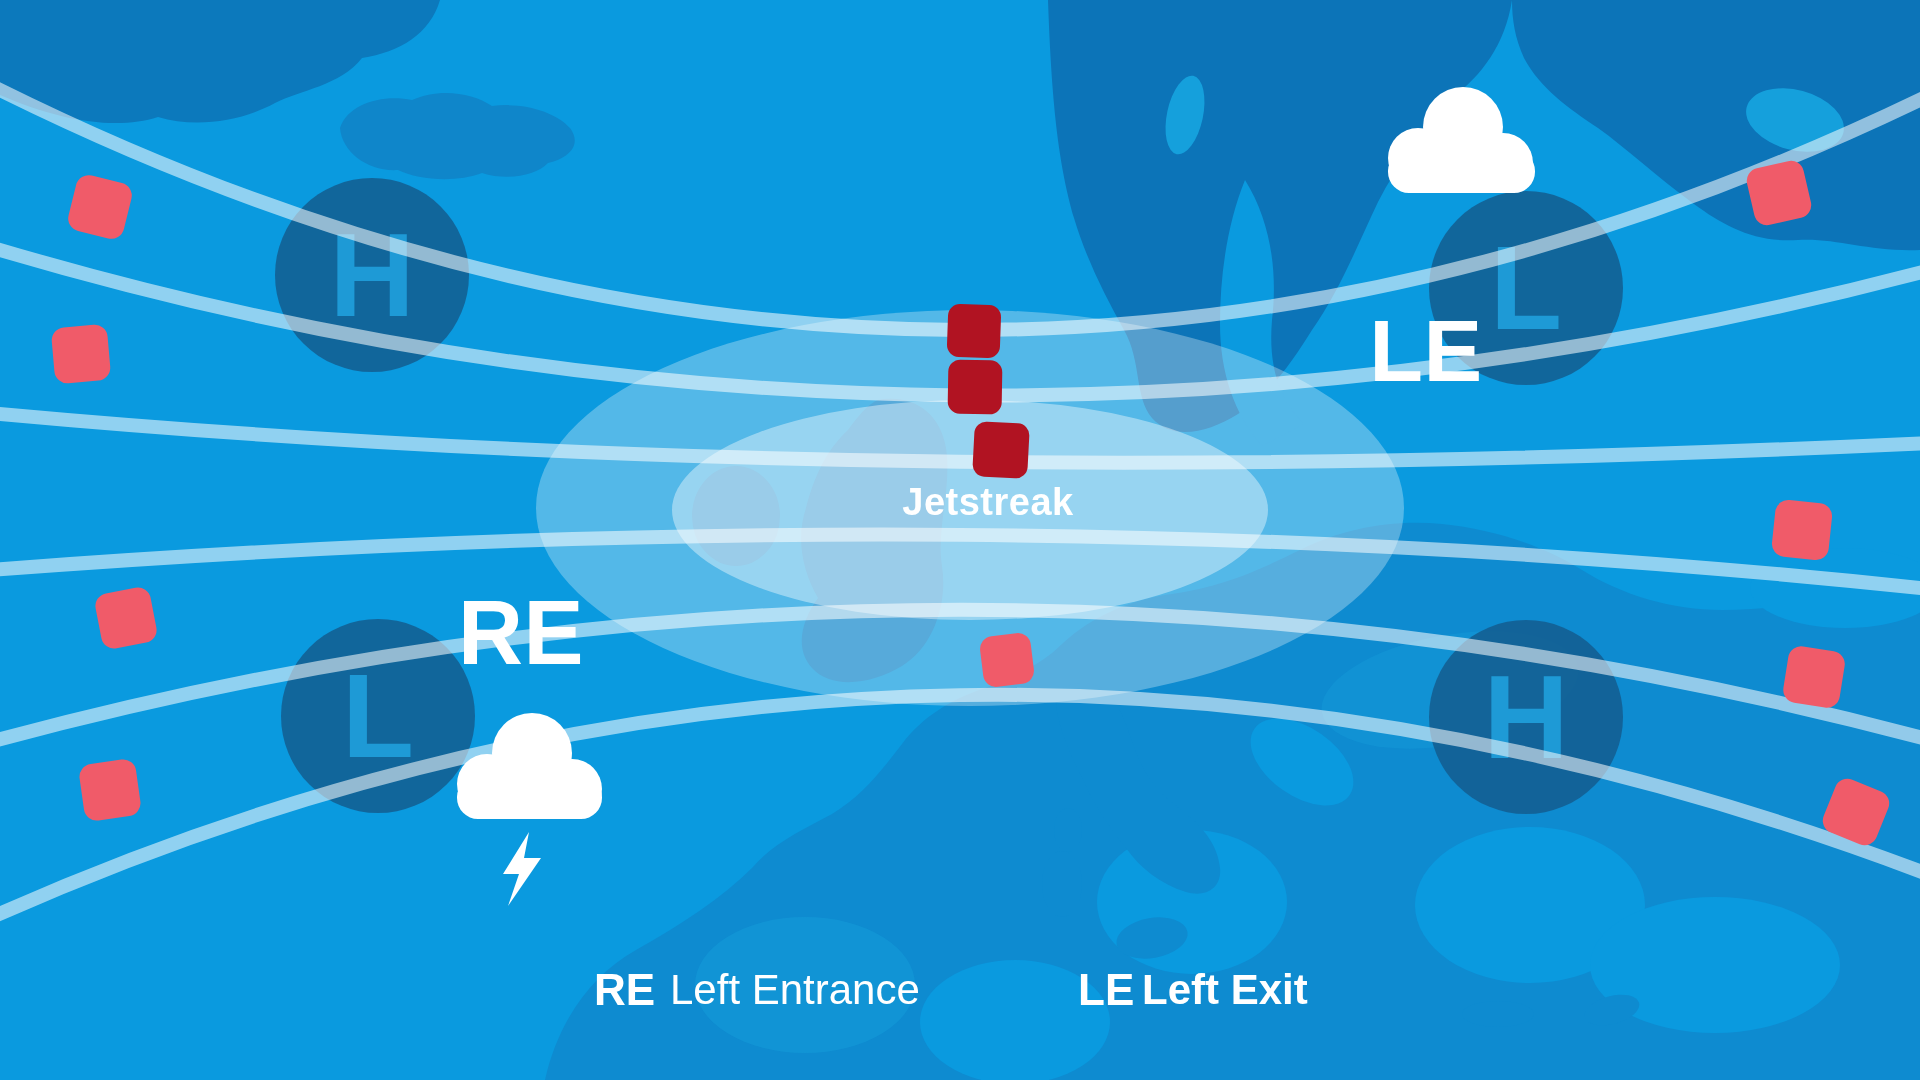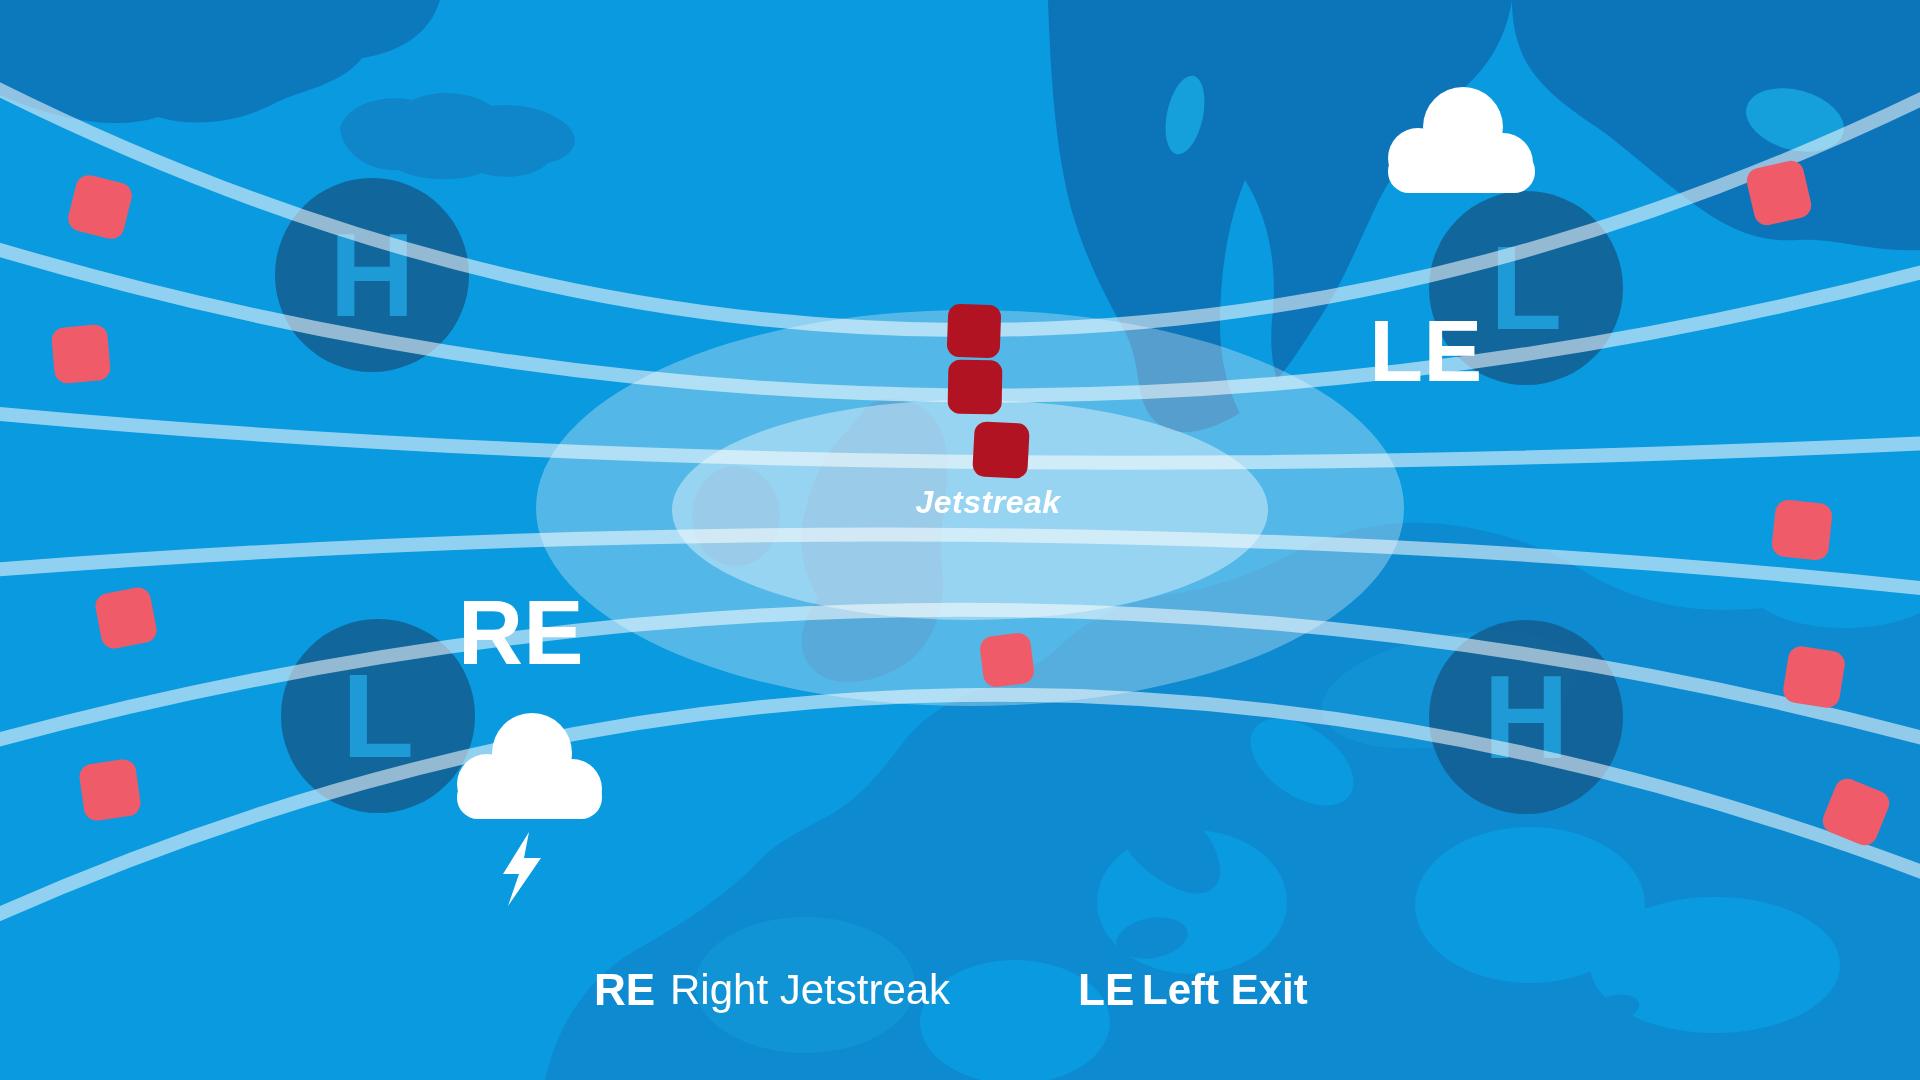--- a/index.html
+++ b/index.html
@@ -10,21 +10,21 @@
   .streamline{fill:none;stroke:#FFFFFF;stroke-opacity:.55;stroke-width:14;stroke-linecap:round;}
   .pressure{position:absolute;width:194px;height:194px;border-radius:50%;
             background:rgba(20,90,140,.82);display:flex;align-items:center;justify-content:center;
             transform:translate(-50%,-50%);}
   .pressure span{font-weight:bold;font-size:118px;color:#1E9AD6;line-height:1;}
   .parcel{position:absolute;transform:translate(-50%,-50%);}
   .parcel.dark{background:#B11322;border-radius:12px;}
   .parcel.pink{background:#F05B69;border-radius:13px;}
   .biglabel{position:absolute;color:#FFFFFF;font-weight:bold;transform:translate(-50%,-50%);
             line-height:1;letter-spacing:.5px;white-space:nowrap;}
-  #jetstreak-label{font-size:32px;font-style:italic;}
+  #jetstreak-label{font-size:38px;}
   #re-label{font-size:90px;}
   #le-label{font-size:88px;}
   .legend-abbr{position:absolute;color:#FFFFFF;font-weight:bold;font-size:44px;line-height:1;white-space:nowrap;}
   .legend-label{position:absolute;color:#FFFFFF;font-weight:500;font-size:42px;line-height:1;white-space:nowrap;}
 </style>
 </head>
 <body>
 
 <div class="stage">
 
@@ -115,18 +115,18 @@
       <div class="parcel pink" style="left: 1856px; top: 812px; width: 57px; height: 57px; transform: translate(-50%, -50%) rotate(22deg);"></div>
       <div class="parcel pink" style="left: 1007px; top: 660px; width: 51px; height: 51px; transform: translate(-50%, -50%) rotate(-7deg);"></div>
     </div>
 
   <div class="layer">
     <div class="biglabel" id="jetstreak-label" style="left:988px;top:502px;">Jetstreak</div>
     <div class="biglabel" id="re-label" style="left:521px;top:633px;">RE</div>
     <div class="biglabel" id="le-label" style="left:1426px;top:351px;">LE</div>
 
     <div class="legend-abbr" style="left:594px;top:968px;">RE</div>
-    <div class="legend-label" style="left:670px;top:969px;">Right Jetstreak</div>
+    <div class="legend-label" style="left:670px;top:969px;">Left Entrance</div>
     <div class="legend-abbr" style="left:1078px;top:968px;">LE</div>
     <div class="legend-label" style="left:1142px;top:969px;font-weight:bold;">Left Exit</div>
   </div>
 
 </div>
 
 </body></html>

